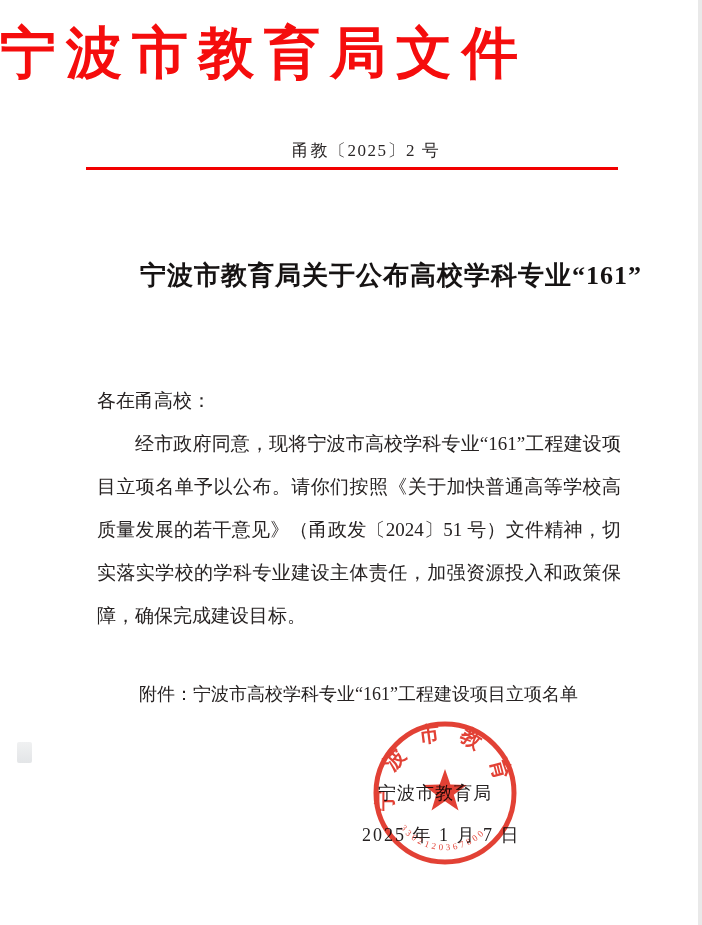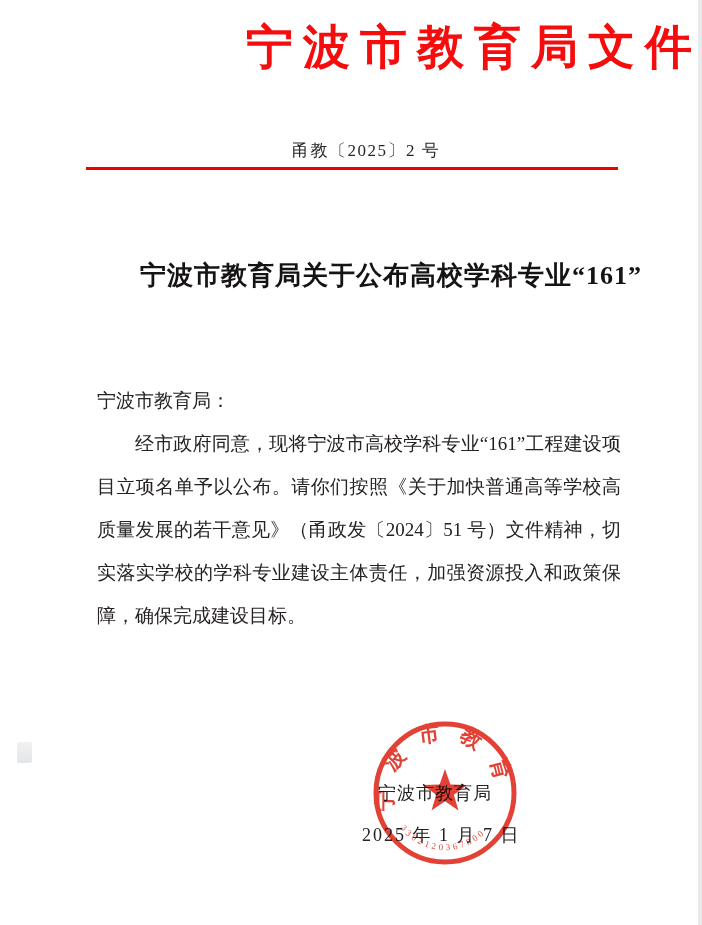--- a/index.html
+++ b/index.html
@@ -6,22 +6,22 @@
   .page{
     position:relative;
     width:702px;height:925px;
     background:#ffffff;
     overflow:hidden;
     font-family:"Liberation Serif","DejaVu Serif",serif;
     color:#221f1f;
   }
   .header-title{
     position:absolute;top:16px;left:0;right:0;
-    text-align:right;
-    font-size:47px;
+    text-align:left;
+    font-size:56px;
     font-weight:bold;
     color:#f50d0d;
     letter-spacing:10px;
     white-space:nowrap;
   }
   .doc-number{
     position:absolute;top:139px;left:0;right:0;
     text-align:center;
     font-size:17px;
     letter-spacing:1.5px;
@@ -105,24 +105,25 @@
 
   <div class="doc-number">甬教〔2025〕2 号</div>
 
   <div class="red-rule"></div>
 
   <div class="doc-title">
     <div>宁波市教育局关于公布高校学科专业“161”</div>
   </div>
 
   <div class="body-block">
-    <p class="salutation">宁波市教育局：</p>
+    <p class="salutation">各在甬高校：</p>
     <p class="paragraph">经市政府同意，现将宁波市高校学科专业“161”工程建设项目立项名单予以公布。请你们按照《关于加快普通高等学校高质量发展的若干意见》（甬政发〔2024〕51 号）文件精神，切实落实学校的学科专业建设主体责任，加强资源投入和政策保障，确保完成建设目标。</p>
   </div>
 
+  <div class="attachment-line">附件：宁波市高校学科专业“161”工程建设项目立项名单</div>
 
   <div class="sign-name">宁波市教育局</div>
 
   <div class="sign-date">2025 年 1 月 7 日</div>
 
   <svg class="seal" viewBox="0 0 148 148" aria-hidden="true">
     <defs>
       <path id="sealTopArc" d="M 25,94 A 53,53 0 1 1 123,94" fill="none"></path>
       <path id="sealBottomArc" d="M 26,104 A 56,56 0 0 0 122,104" fill="none"></path>
     </defs>

